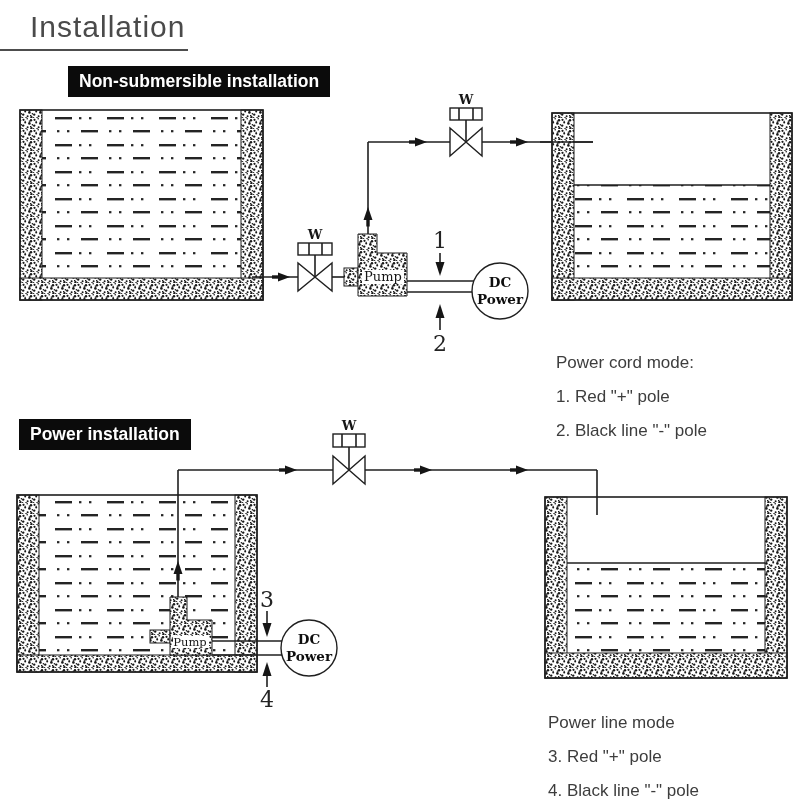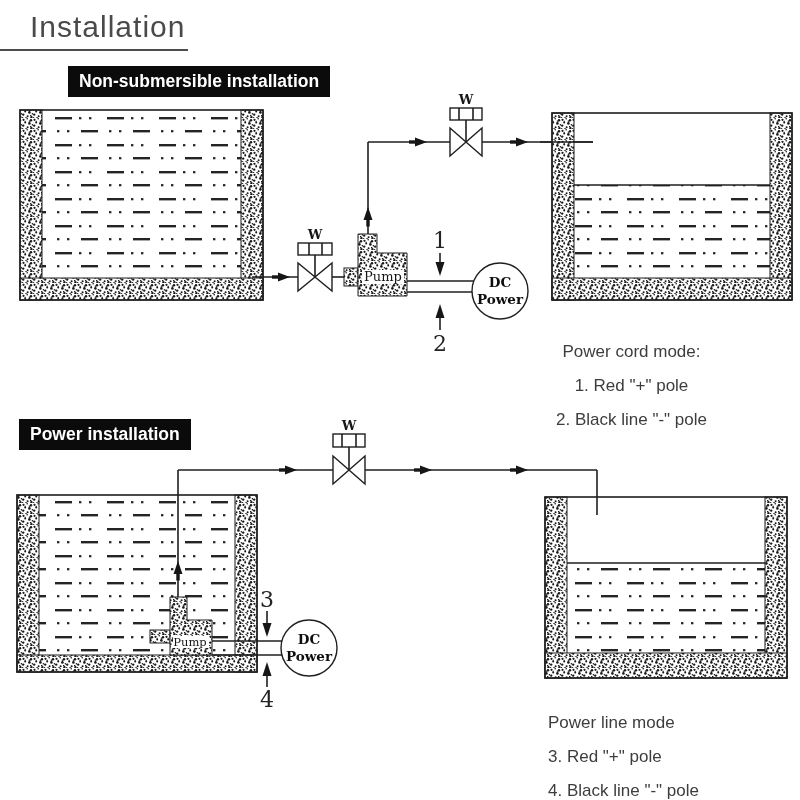--- a/index.html
+++ b/index.html
@@ -157,21 +157,21 @@
       <line class="ln" x1="440" y1="168" x2="440" y2="177"></line>
       <polygon class="solid" points="435.5,177 444.5,177 440,191"></polygon>
     </g>
     <g>
       <polygon class="solid" points="435.5,233 444.5,233 440,219"></polygon>
       <line class="ln" x1="440" y1="233" x2="440" y2="245"></line>
       <text class="t-num" x="440" y="266">2</text>
     </g>
   </svg>
 
-  <div class="notes" style="left:556px;top:335px;text-align:center;">
+  <div class="notes" style="left:556px;top:346px;">
     <div>Power cord mode:</div>
     <div>1. Red "+" pole</div>
     <div>2. Black line "-" pole</div>
   </div>
 
   <div class="section-label" style="left:19px;top:419px;">Power installation</div>
 
   <svg style="top:415px;" width="800" height="295" viewBox="0 0 800 295">
     <defs>
       <pattern id="stip2" width="11" height="11" patternUnits="userSpaceOnUse">

